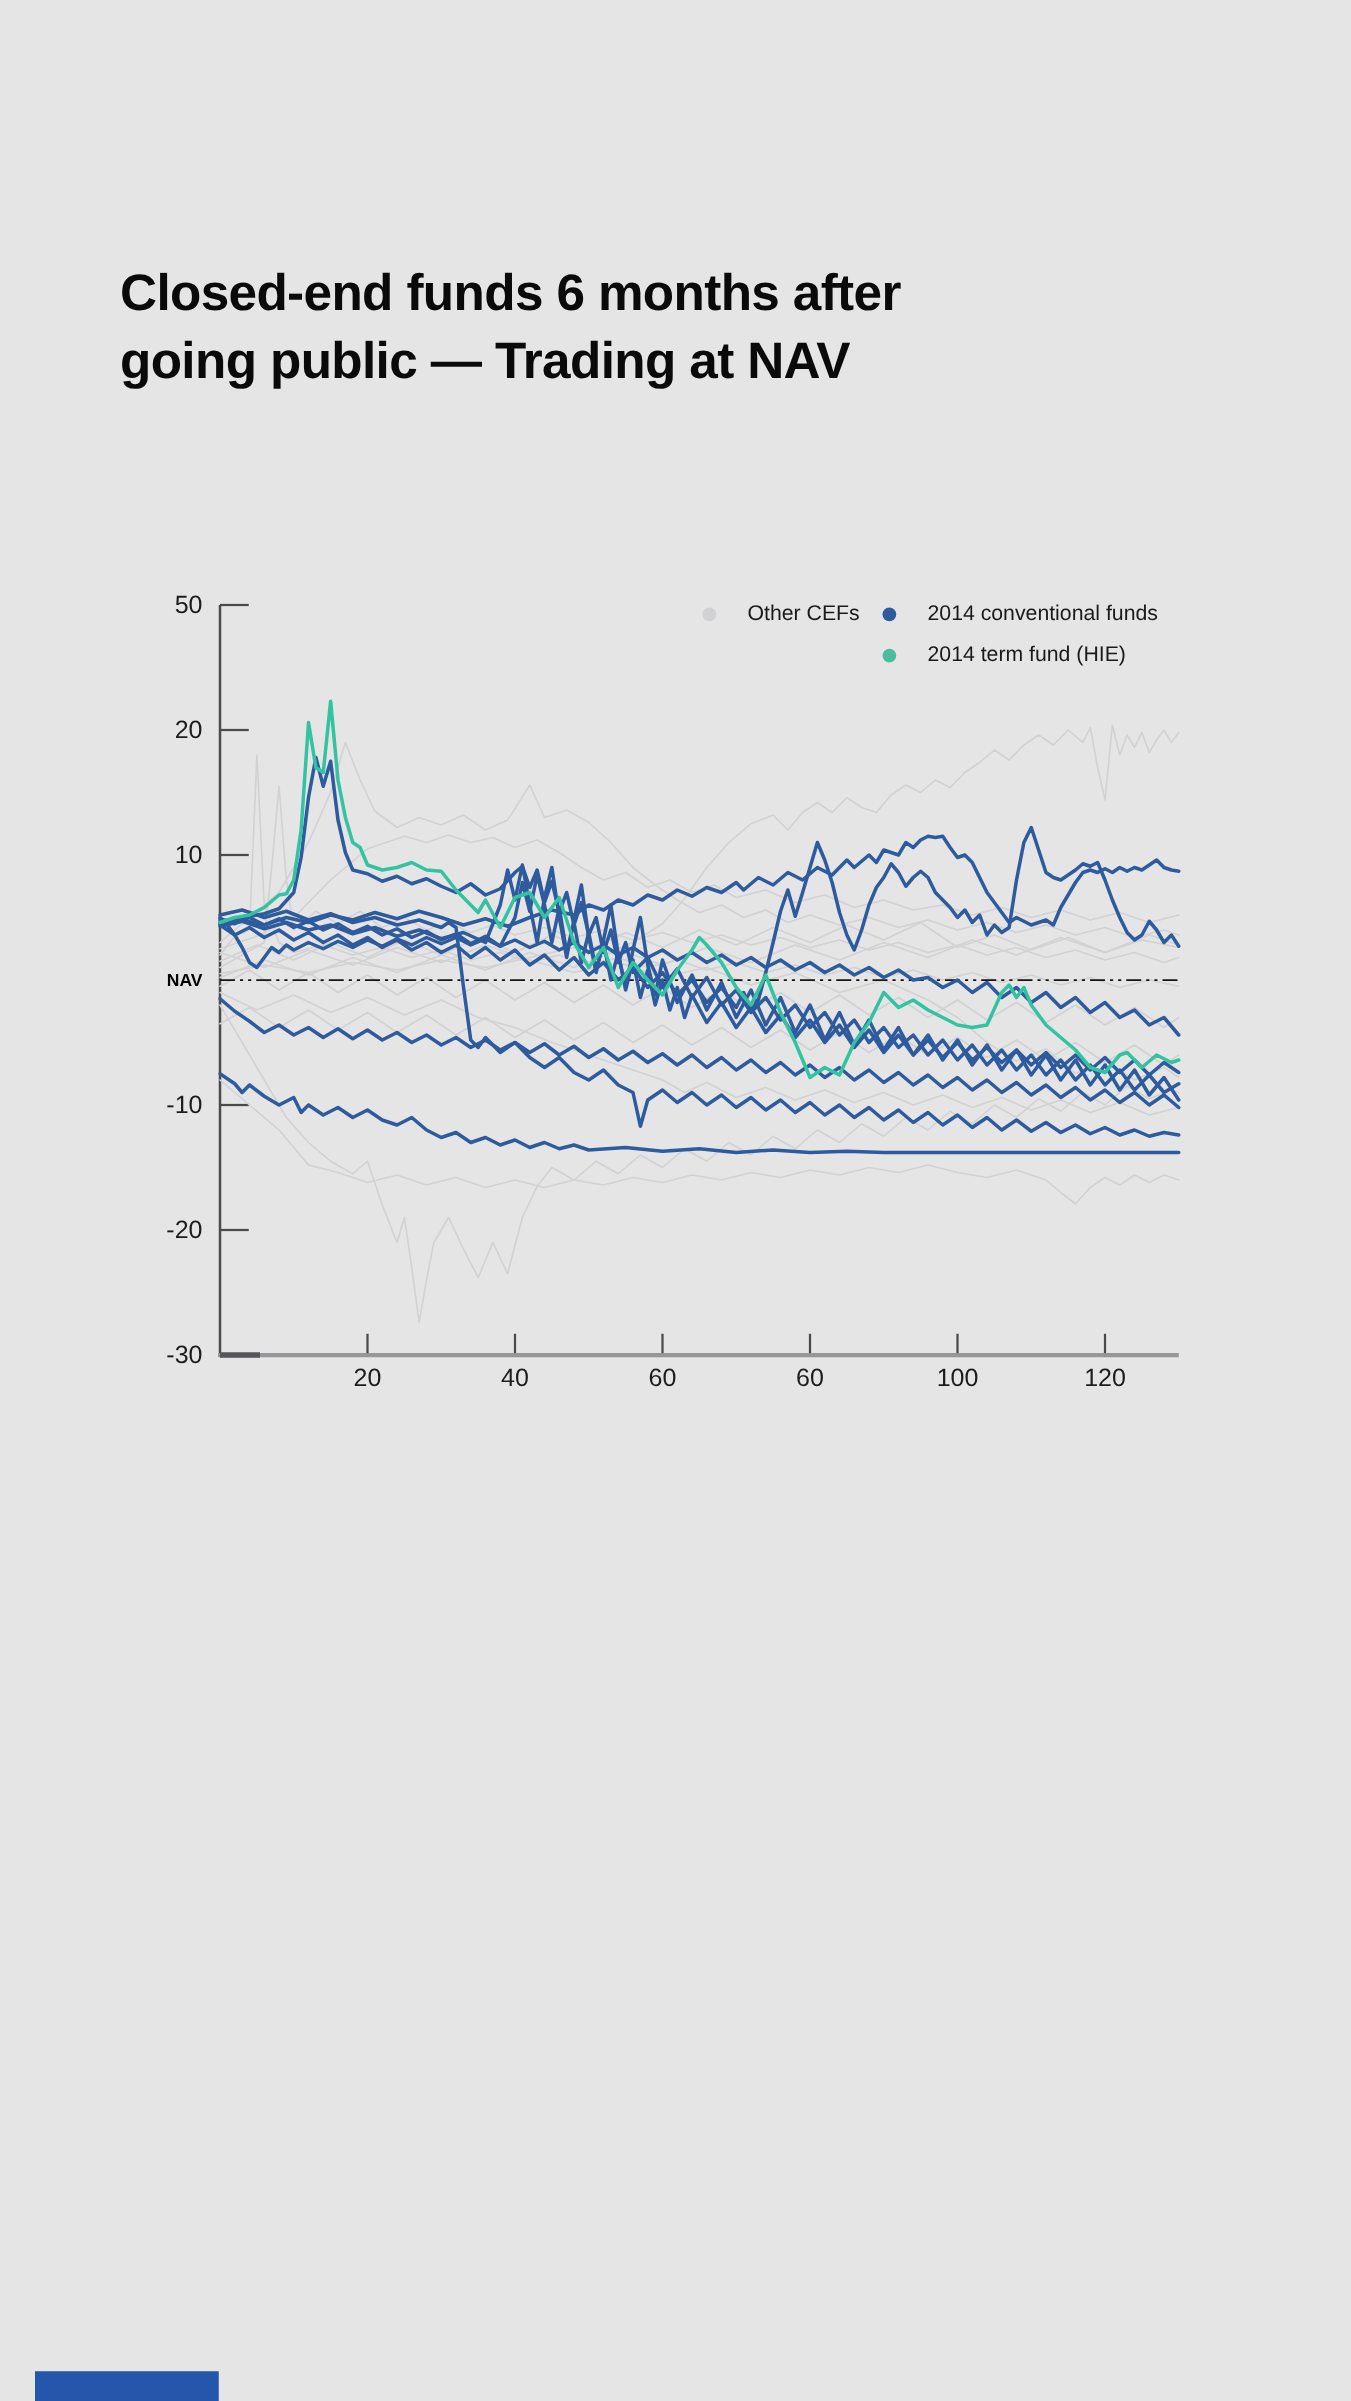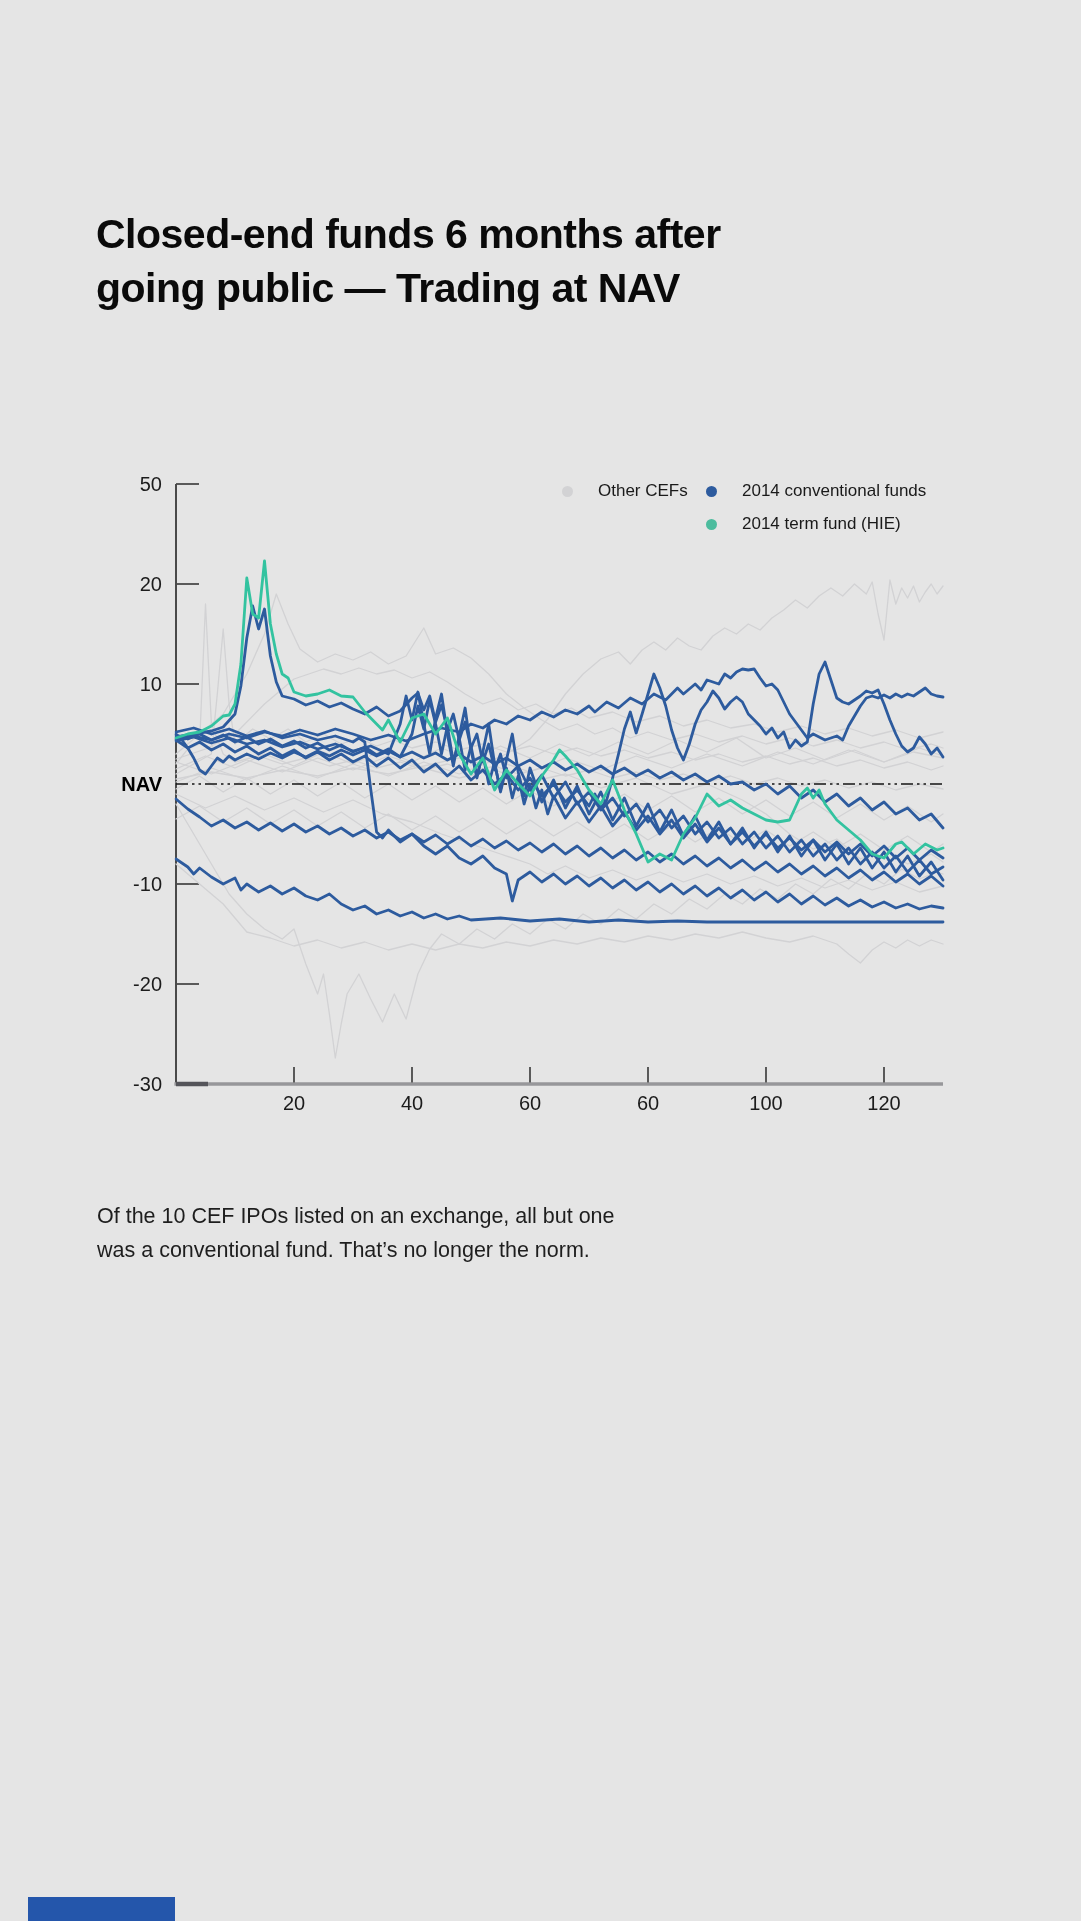--- a/index.html
+++ b/index.html
@@ -5,21 +5,21 @@
   html,body{margin:0;padding:0;background:#ffffff;}
   #page{position:relative;width:1081px;height:1921px;background:#e5e5e5;overflow:hidden;
         font-family:"Liberation Sans","DejaVu Sans",sans-serif;}
   #title{position:absolute;left:96px;top:207px;width:760px;font-size:41px;line-height:54px;
          font-weight:bold;letter-spacing:-0.5px;color:#0a0a0a;}
   #chart-wrap{position:absolute;left:0;top:0;width:1081px;height:1921px;}
   #chart-svg{position:absolute;left:0;top:0;}
   .legend-item{position:absolute;display:flex;align-items:center;gap:25px;font-size:17px;color:#1a1a1a;white-space:nowrap;}
   .legend-item .dot{width:11px;height:11px;border-radius:50%;flex:0 0 auto;}
   .ytick{position:absolute;left:70px;width:92px;text-align:right;font-size:20px;color:#1c1c1c;line-height:24px;}
-  .ytick.bold{font-weight:bold;font-size:20px;color:#000;}
+  .ytick.bold{font-weight:bold;font-size:14px;color:#000;}
   .xtick{position:absolute;top:1092px;width:80px;text-align:center;font-size:20px;color:#1c1c1c;}
   #subtitle{position:absolute;left:97px;top:1199px;width:680px;font-size:21.5px;line-height:34px;color:#1e1e1e;}
   #source{position:absolute;left:108px;top:1622px;width:780px;font-size:14px;letter-spacing:-0.2px;color:#111;}
   #footer-bar{position:absolute;left:28px;top:1897px;width:147px;height:24px;}
 </style>
 </head>
 <body>
 
 <div id="page">
 
@@ -102,21 +102,17 @@
           <span class="dot" style="background: rgb(45, 91, 158);"></span>
           <span>2014 conventional funds</span>
         </div>
         <div class="legend-item" style="left: 706px; top: 514px;">
           <span class="dot" style="background: rgb(76, 188, 158);"></span>
           <span>2014 term fund (HIE)</span>
         </div>
       </div>
   </div>
 
-  <div id="subtitle">
-    <div>Of the 10 CEF IPOs listed on an exchange, all but one</div>
-    <div>was a conventional fund. That’s no longer the norm.</div>
-  </div>
 
 
   <div id="footer-bar" style="background: rgb(36, 86, 171);"></div>
 
 </div>
 
 </body></html>

